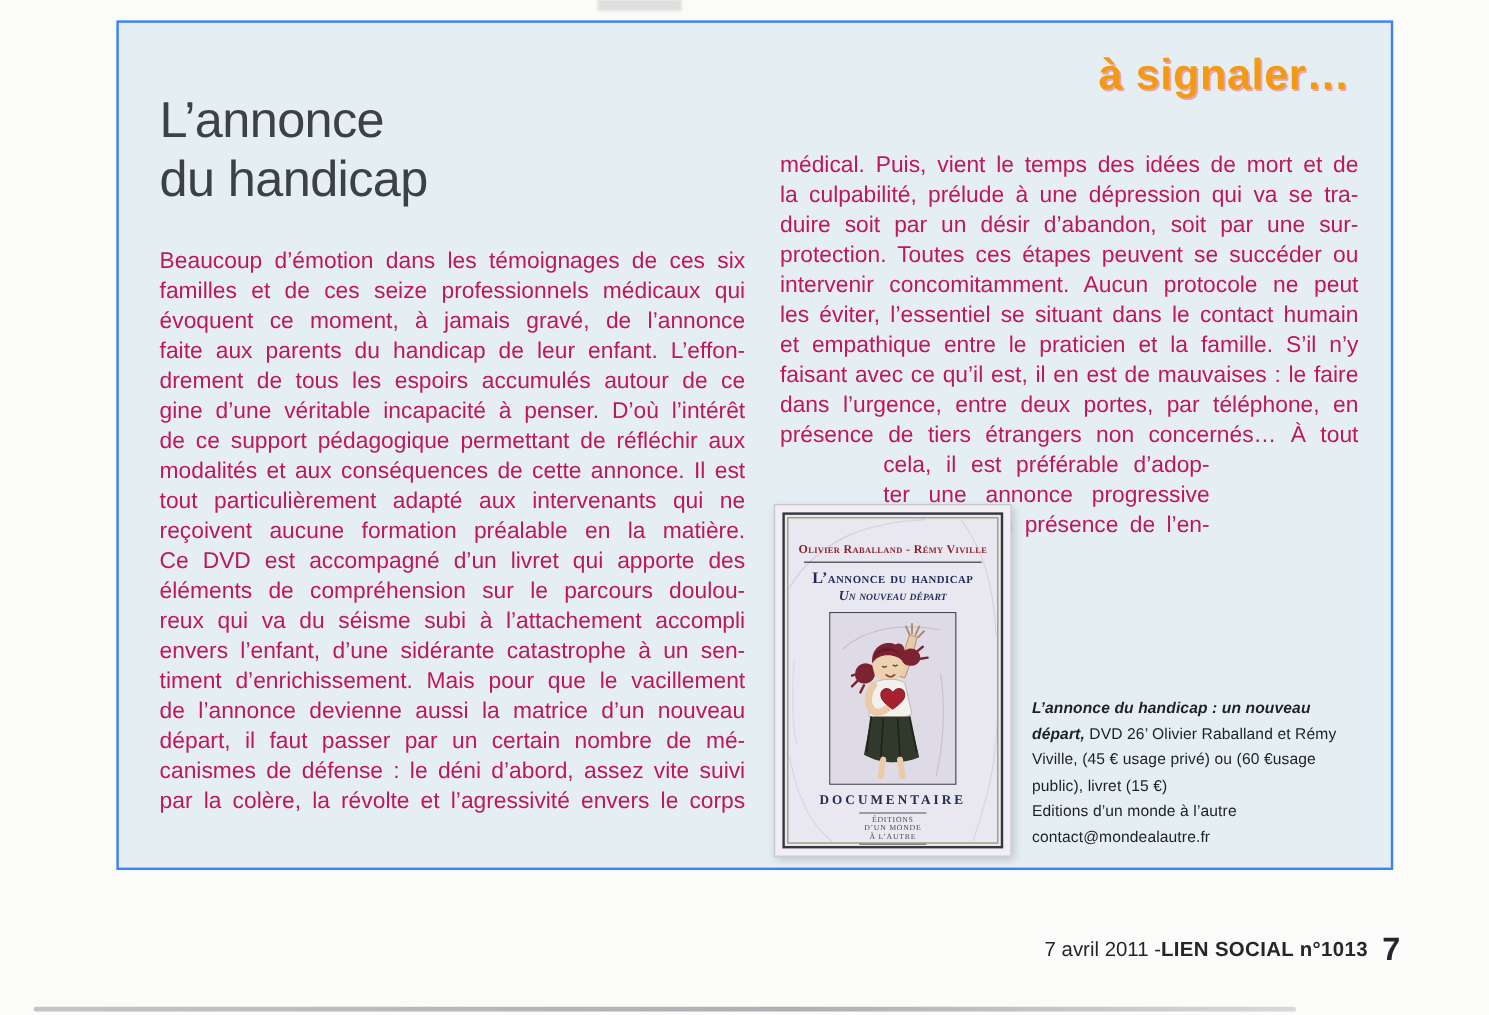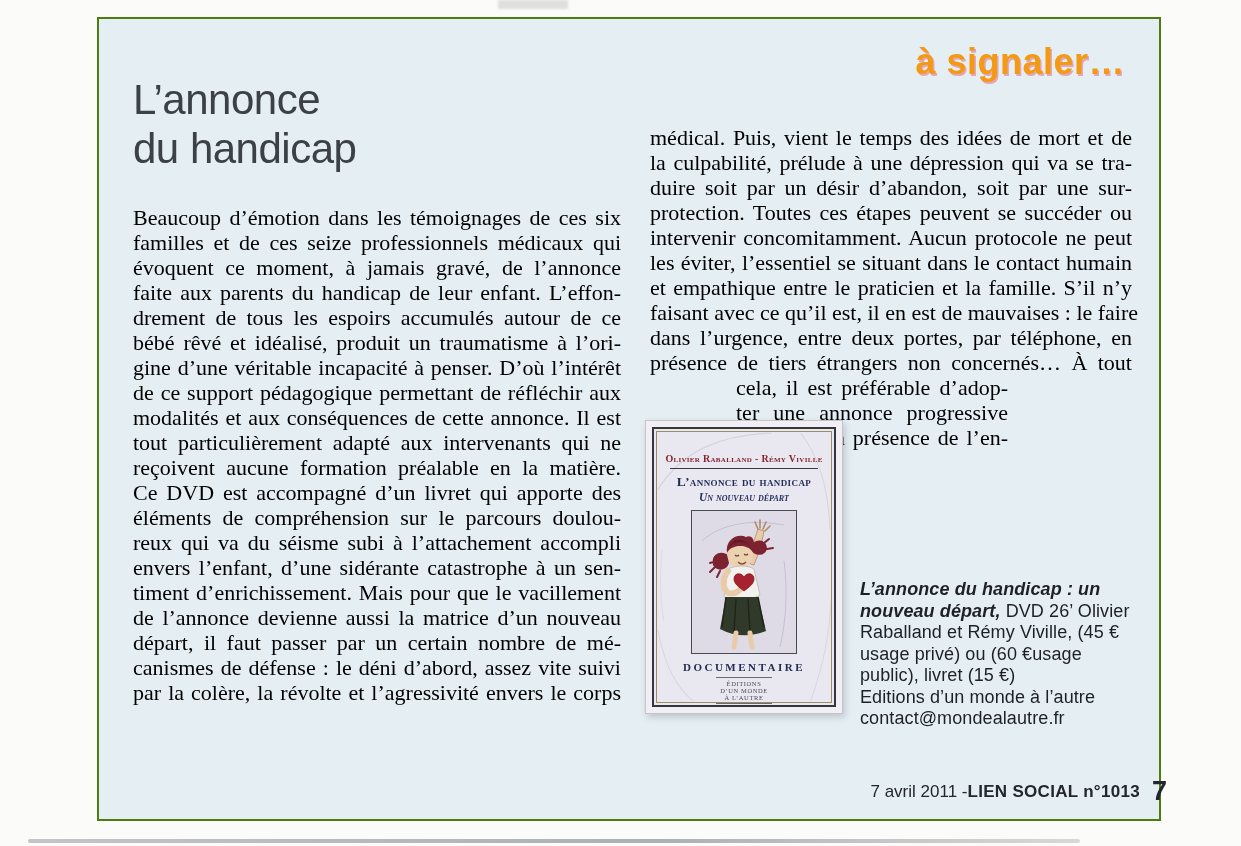--- a/index.html
+++ b/index.html
@@ -10,36 +10,36 @@
   }
   
   .scan-smudge{position:absolute;left:498px;top:0;width:70px;height:9px;
     background:rgba(150,152,155,.28);filter:blur(1px);}
   .scan-strip{position:absolute;left:28px;top:839px;width:1052px;height:4px;
     background:linear-gradient(to right,rgba(110,115,120,.40),rgba(110,115,120,.55) 60%,rgba(110,115,120,.25));
     border-radius:2px;}
 
   
   .article-box{
-    position:absolute;left:97px;top:17px;width:1064px;height:804px;
-    background:#e5eff3;border:2px solid #4d7c0f;box-sizing:border-box;
+    position:absolute;left:97px;top:17px;width:1064px;height:708px;
+    background:#e5eff3;border:2px solid #3b82f6;box-sizing:border-box;
   }
   .signaler{
     position:absolute;top:22px;right:34px;
     font-size:36px;font-weight:bold;letter-spacing:.5px;
     color:#f39a14;text-shadow:1.5px 2px 0 rgba(226,77,112,.45);
   }
   .article-title{
     position:absolute;left:34px;top:56px;
     font-size:42px;line-height:49px;color:#3b4147;letter-spacing:-.5px;
   }
   .col{
     position:absolute;
-    font-family:Liberation Serif, serif;
-    font-size:22px;line-height:25px;color:#000000;
+    font-family:Liberation Sans, sans-serif;
+    font-size:19px;line-height:25px;color:#be185d;
   }
   .col-left{left:34px;top:186px;width:488px;}
   .col-right{left:551px;top:106px;width:482px;}
   .tline{
     white-space:nowrap;
     text-align:justify;text-align-last:justify;-moz-text-align-last:justify;
   }
   .wrap-lines{margin-left:86px;width:272px;}
   .wrap-lines .tline:last-child{text-align-last:left;}
 
@@ -80,21 +80,21 @@
   }
   .dvd-publisher{
     margin-top:4px;font-family:"Liberation Serif",serif;font-size:6.5px;line-height:7px;
     color:#4c4c54;letter-spacing:.6px;text-transform:uppercase;
     border-top:1px solid #6b6b72;border-bottom:1px solid #6b6b72;padding:2px 4px;
   }
 
   
   .caption{
     position:absolute;left:761px;top:560px;width:278px;
-    font-size:18px;line-height:21.5px;color:#1d2025;letter-spacing:.1px;
+    font-size:13px;line-height:21.5px;color:#1d2025;letter-spacing:.1px;
   }
   .caption .bold-it{font-weight:bold;font-style:italic;}
 
   
   .footer{
     position:absolute;top:776px;right:74px;
     display:flex;align-items:center;color:#23262c;
   }
   .footer .f-date{font-size:17px;}
   .footer .f-mag{font-size:17px;font-weight:bold;letter-spacing:.3px;}
@@ -114,21 +114,20 @@
     <div>L’annonce</div>
     <div>du handicap</div>
   </div>
 
   <div class="col col-left">
       <div class="tline">Beaucoup d’émotion dans les témoignages de ces six</div>
       <div class="tline">familles et de ces seize professionnels médicaux qui</div>
       <div class="tline">évoquent ce moment, à jamais gravé, de l’annonce</div>
       <div class="tline">faite aux parents du handicap de leur enfant. L’effon-</div>
       <div class="tline">drement de tous les espoirs accumulés autour de ce</div>
-      <div class="tline">bébé rêvé et idéalisé, produit un traumatisme à l’ori-</div>
       <div class="tline">gine d’une véritable incapacité à penser. D’où l’intérêt</div>
       <div class="tline">de ce support pédagogique permettant de réfléchir aux</div>
       <div class="tline">modalités et aux conséquences de cette annonce. Il est</div>
       <div class="tline">tout particulièrement adapté aux intervenants qui ne</div>
       <div class="tline">reçoivent aucune formation préalable en la matière.</div>
       <div class="tline">Ce DVD est accompagné d’un livret qui apporte des</div>
       <div class="tline">éléments de compréhension sur le parcours doulou-</div>
       <div class="tline">reux qui va du séisme subi à l’attachement accompli</div>
       <div class="tline">envers l’enfant, d’une sidérante catastrophe à un sen-</div>
       <div class="tline">timent d’enrichissement. Mais pour que le vacillement</div>

